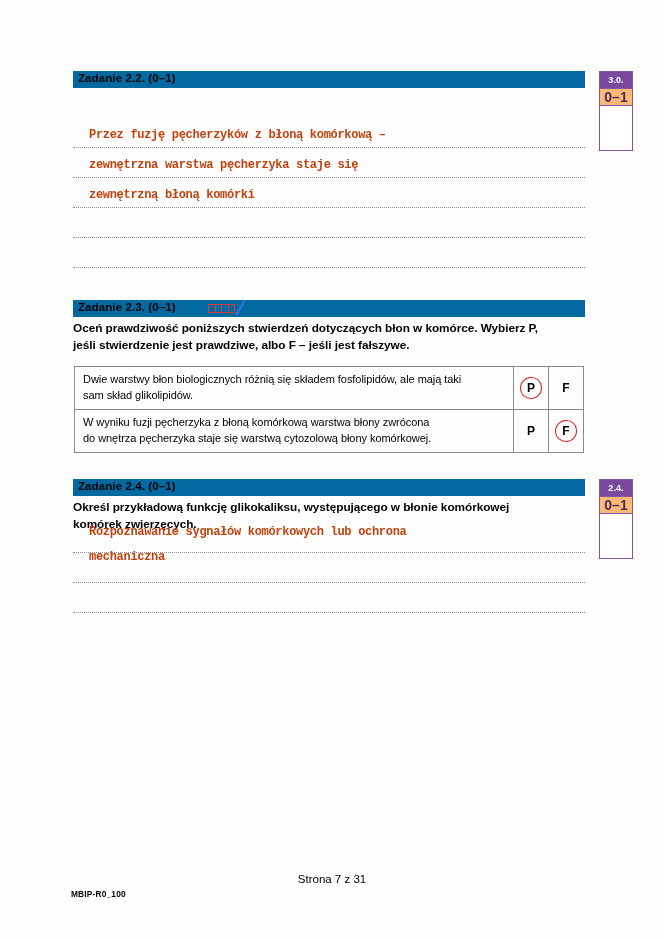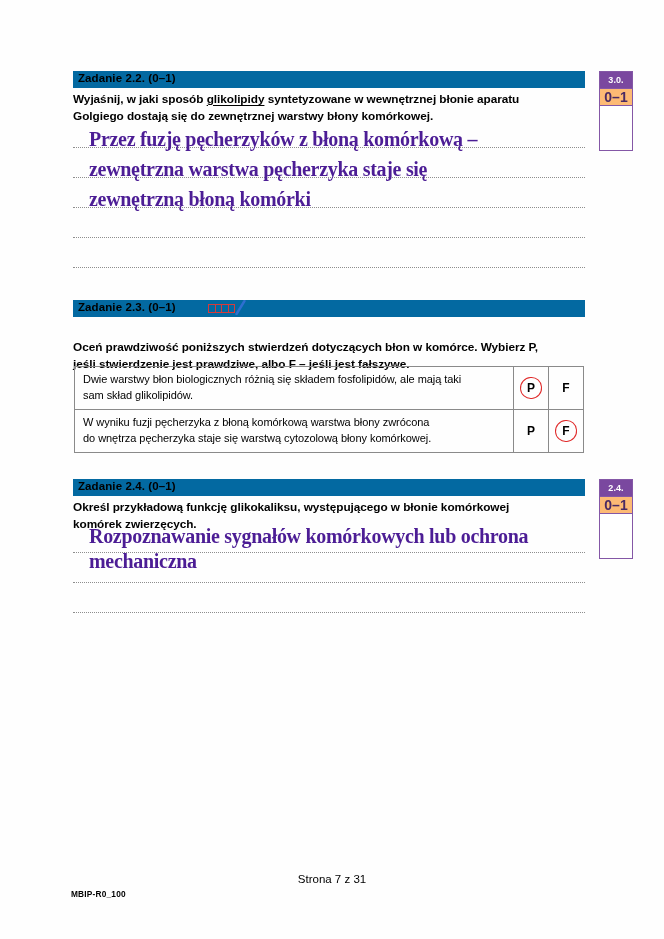--- a/index.html
+++ b/index.html
@@ -89,24 +89,24 @@
     position: absolute;
     left: 73px;
     width: 512px;
     height: 0;
     border-top: 1.4px dotted #8e8e8e;
   }
 
   
   .hand {
     position: absolute;
-    color: #4c1d95;
-    font-family: Liberation Serif, serif;
-    font-weight: bold;
-    font-size: 20px;
+    color: #c2410c;
+    font-family: Liberation Mono, monospace;
+    font-weight: bold;
+    font-size: 12px;
     letter-spacing: -.3px;
     white-space: nowrap;
   }
 
   
   .scorebox {
     position: absolute;
     width: 34px;
     border: 1.1px solid #8457a6;
     box-sizing: border-box;
@@ -202,24 +202,20 @@
 </style>
 </head>
 <body>
 
 <div class="page">
 
   <div class="task-bar" style="top:71px;">
     <span class="task-bar-label">Zadanie 2.2. (0–1)</span>
   </div>
 
-  <div class="prompt" style="top:91px;">
-    <span>Wyjaśnij, w jaki sposób </span><u>glikolipidy</u><span> syntetyzowane w wewnętrznej błonie aparatu</span><br>
-    <span>Golgiego dostają się do zewnętrznej warstwy błony komórkowej.</span>
-  </div>
 
   <div class="rule" style="top:147px;"></div>
   <div class="rule" style="top:177px;"></div>
   <div class="rule" style="top:207px;"></div>
   <div class="rule" style="top:237px;"></div>
   <div class="rule" style="top:267px;"></div>
 
   <div class="hand" style="left:89px; top:128px;">Przez fuzję pęcherzyków z błoną komórkową –</div>
   <div class="hand" style="left:89px; top:158px;text-align:center;">zewnętrzna warstwa pęcherzyka staje się</div>
   <div class="hand" style="left:89px; top:188px;">zewnętrzną błoną komórki</div>
@@ -238,21 +234,21 @@
           <i></i>
           <i></i>
           <i></i>
       </span>
       <svg class="slash" viewBox="0 0 11 15">
         <line x1="1.5" y1="14" x2="9.5" y2="1" stroke="#2f6fd0" stroke-width="2.4" stroke-linecap="round"></line>
       </svg>
     </span>
   </div>
 
-  <div class="prompt" style="top:320px;margin-top:19px;">
+  <div class="prompt" style="top:320px;">
     <span>Oceń prawdziwość poniższych stwierdzeń dotyczących błon w komórce. Wybierz P,</span><br>
     <span>jeśli stwierdzenie jest prawdziwe, albo F – jeśli jest fałszywe.</span>
   </div>
 
   <table class="pf-table" style="top:366px;">
     <tbody>
       <tr>
         <td>
           <span>Dwie warstwy błon biologicznych różnią się składem fosfolipidów, ale mają taki</span><br>
           <span>sam skład glikolipidów.</span>

